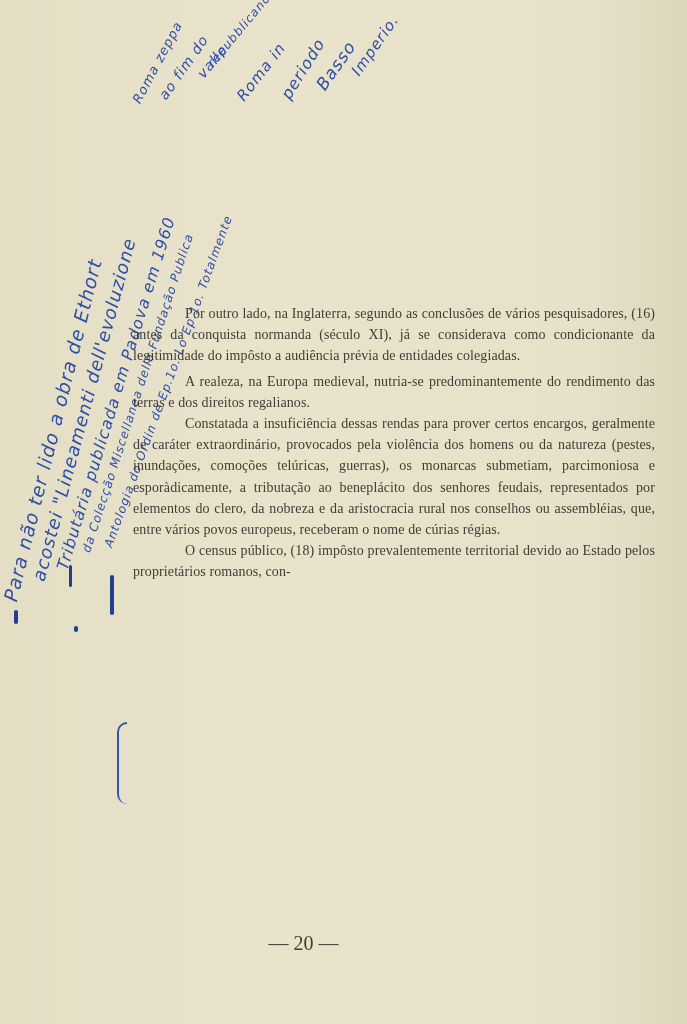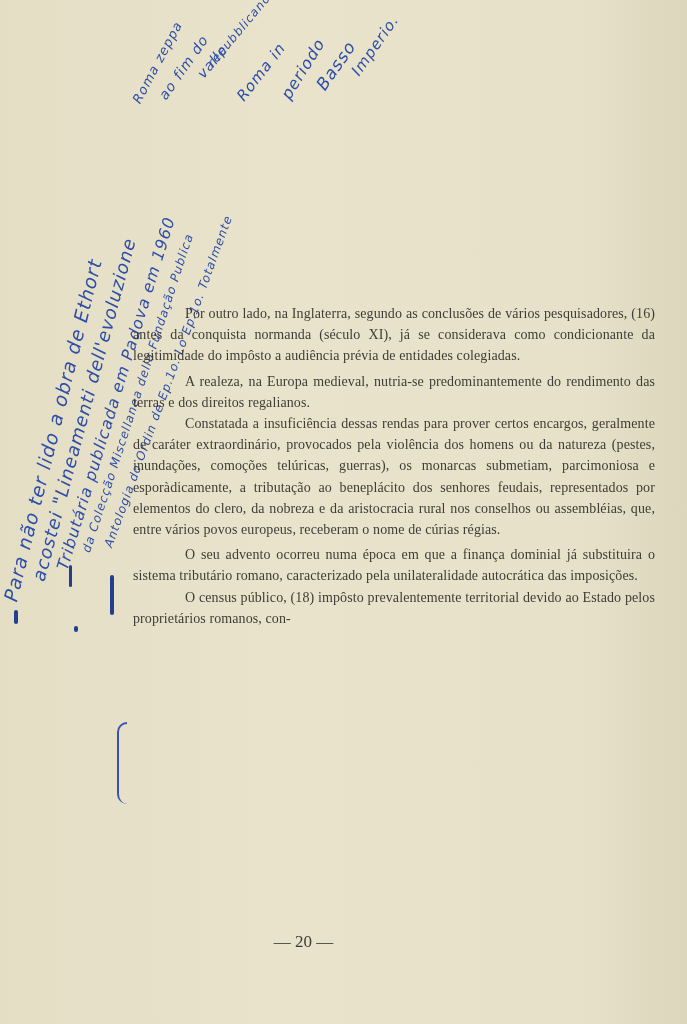--- a/index.html
+++ b/index.html
@@ -19,21 +19,21 @@
       font-size: 14px;
       line-height: 21.2px;
       text-align: justify;
       letter-spacing: 0.1px;
     }
     .para { margin: 0; text-indent: 52px; }
     .para.gap { margin-top: 4px; }
     .para.gap-lg { margin-top: 8px; }
     .page-number {
       position: absolute; left: 0; width: 607px; top: 932px;
-      text-align: center; color: #3f3c35; font-size: 17px;
+      text-align: center; color: #3f3c35; font-size: 20px;
     }
     .note {
       position: absolute; color: #2d4ea8;
       font-family: "DejaVu Sans", sans-serif; font-style: italic;
       white-space: nowrap; transform-origin: left center;
       letter-spacing: 1px;
     }
     .bracket {
       position: absolute; border-left: 2px solid #3355b0;
       border-top: 2px solid #3355b0; border-radius: 14px 0 0 14px;
@@ -67,18 +67,17 @@
   <div class="mark" style="left:14px; top:610px; width:4px; height:14px;"></div>
   <div class="mark" style="left:74px; top:626px; width:4px; height:6px;"></div>
   <div class="mark" style="left:110px; top:575px; width:4px; height:40px; border-radius:4px;"></div>
   <div class="mark" style="left:69px; top:565px; width:3px; height:22px; border-radius:4px;"></div>
   <div class="bracket" style="left:117px; top:722px; width:8px; height:80px;"></div>
 
   <div class="text-block">
     <p class="para">Por outro lado, na Inglaterra, segundo as conclusões de vários pesquisadores, (16) antes da conquista normanda (século XI), já se considerava como condicionante da legitimidade do impôsto a audiência prévia de entidades colegiadas.</p>
     <p class="para gap">A realeza, na Europa medieval, nutria-se predominantemente do rendimento das terras e dos direitos regalianos.</p>
     <p class="para">Constatada a insuficiência dessas rendas para prover certos encargos, geralmente de caráter extraordinário, provocados pela violência dos homens ou da natureza (pestes, inundações, comoções telúricas, guerras), os monarcas submetiam, parcimoniosa e esporàdicamente, a tributação ao beneplácito dos senhores feudais, representados por elementos do clero, da nobreza e da aristocracia rural nos conselhos ou assembléias, que, entre vários povos europeus, receberam o nome de cúrias régias.</p>
-    <p class="para gap">O seu advento ocorreu numa época em que a finança dominial já substituira o sistema tributário romano, caracterizado pela unilateralidade autocrática das imposições.</p>
     <p class="para">O census público, (18) impôsto prevalentemente territorial devido ao Estado pelos proprietários romanos, con-</p>
   </div>
 
   <div class="page-number">— 20 —</div>
 </div>
 
 </body></html>

